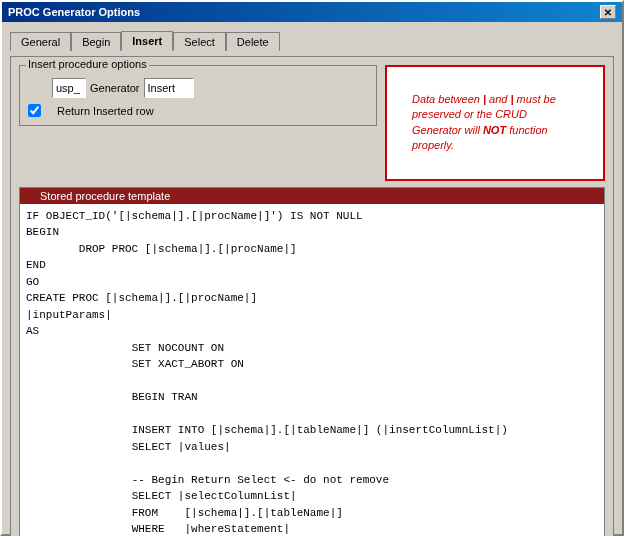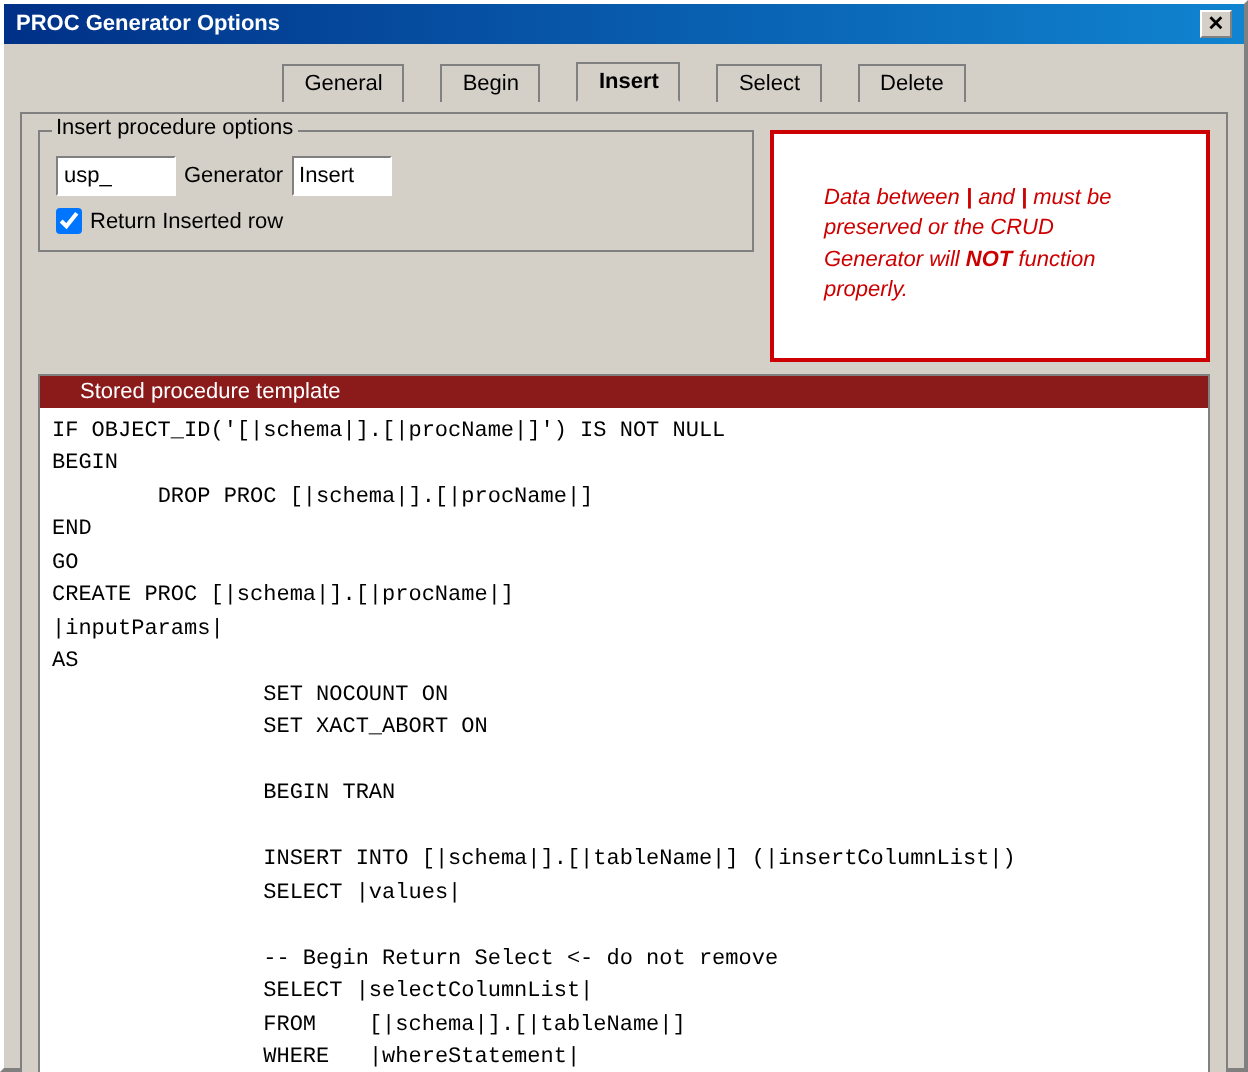--- a/index.html
+++ b/index.html
@@ -53,23 +53,22 @@
       padding: 8px;
       display: flex;
       flex-direction: column;
       flex: 1;
       gap: 6px;
     }
 
     
     .tabs-row {
       display: flex;
-      gap: 18px;
+      gap: 0;
       align-items: flex-end;
-      justify-content: center;
     }
 
     .tab {
       padding: 3px 10px;
       background: #d4d0c8;
       border: 1px solid #808080;
       border-bottom: none;
       cursor: pointer;
       font-size: 11px;
       position: relative;
@@ -130,35 +129,36 @@
     .sp-input {
       border: 1px solid;
       border-color: #808080 #ffffff #ffffff #808080;
       background: white;
       padding: 1px 3px;
       font-size: 11px;
       height: 20px;
     }
 
     .sp-input-prefix {
-      width: 60px;
+      width: 34px;
+      margin-left: 24px;
     }
 
     .sp-label-mid {
       font-size: 11px;
     }
 
     .sp-input-suffix {
       width: 50px;
     }
 
     .checkbox-row {
       display: flex;
       align-items: center;
-      gap: 4px;
+      gap: 16px;
     }
 
     input[type="checkbox"] {
       width: 13px;
       height: 13px;
     }
 
     
     .warning-box {
       border: 2px solid #cc0000;

